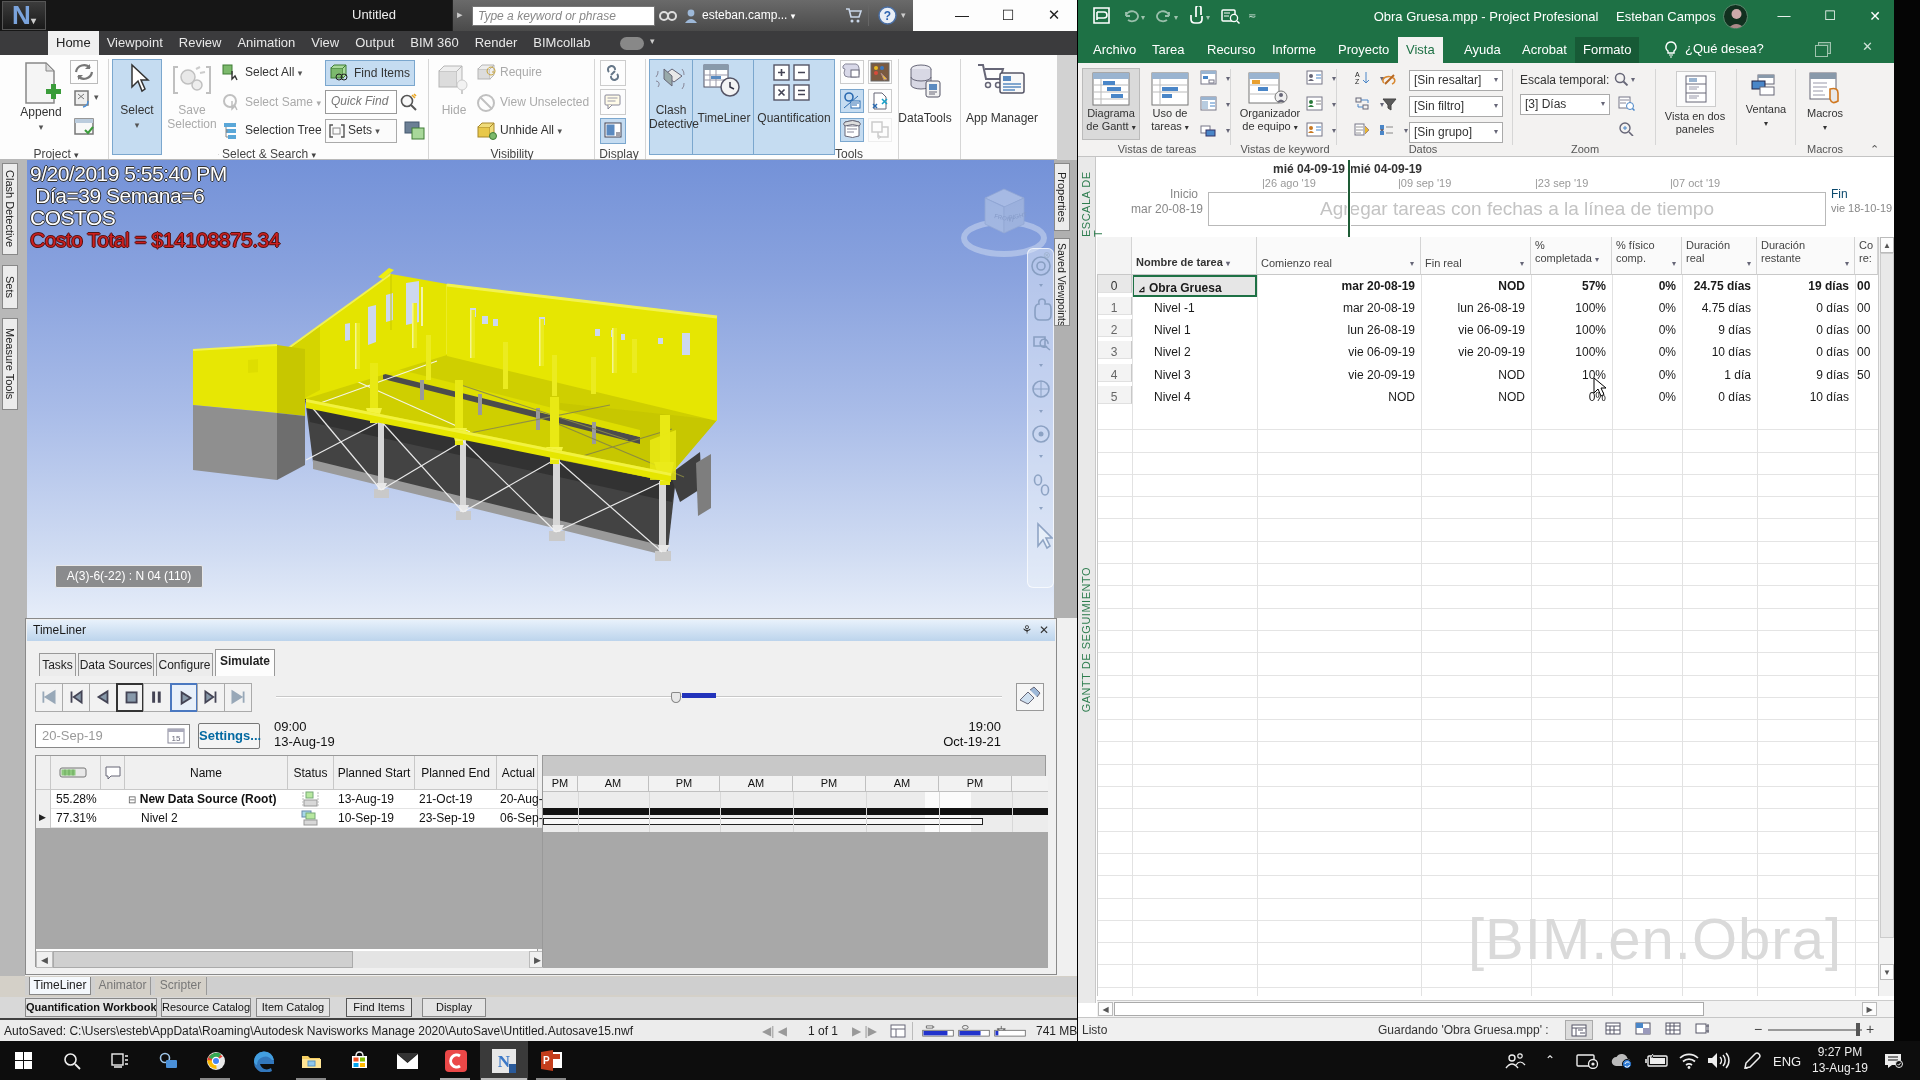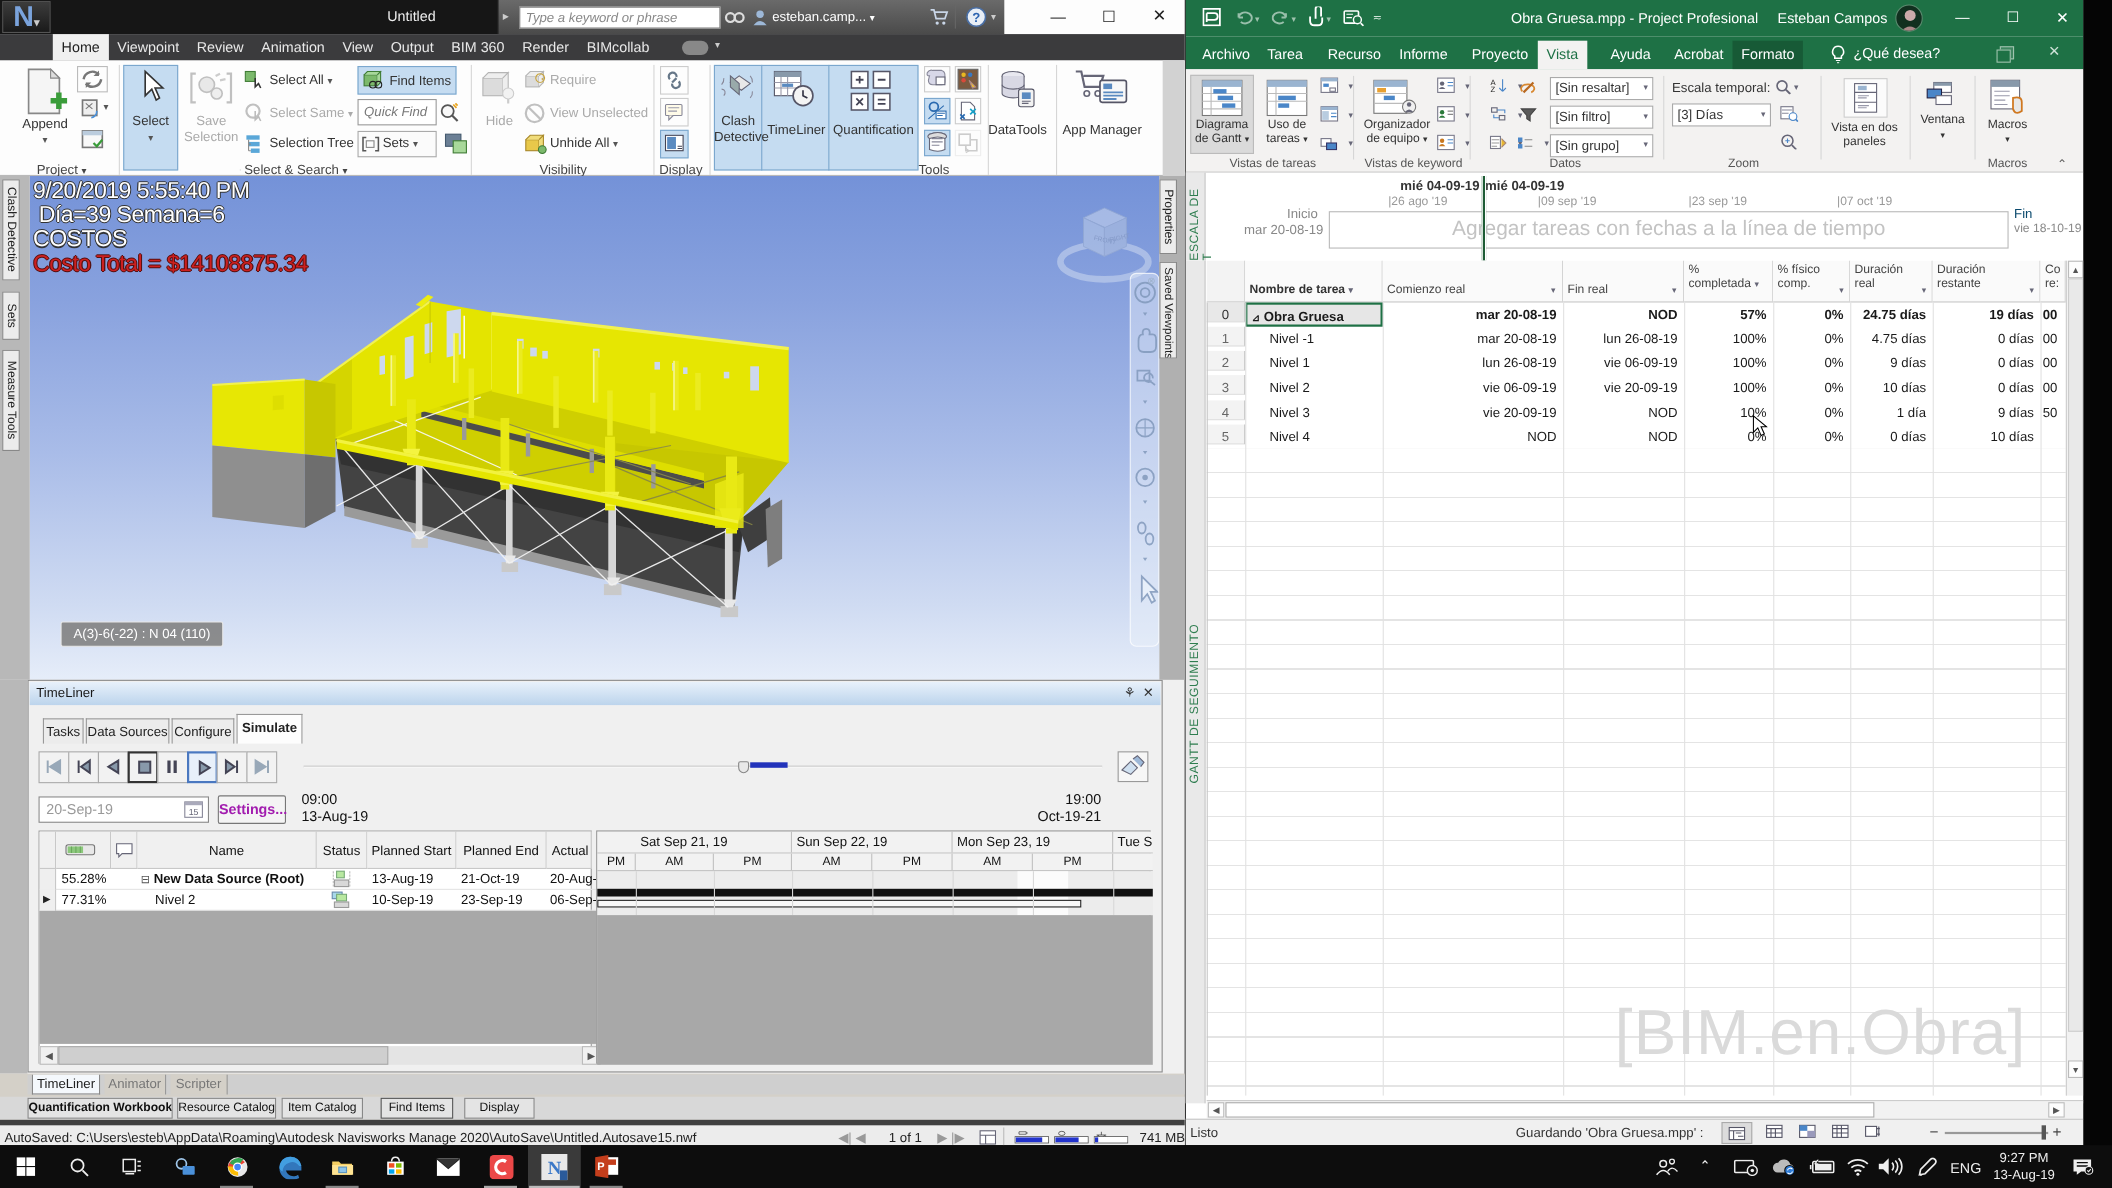--- a/index.html
+++ b/index.html
@@ -568,21 +568,21 @@
             <path d="M3 16 l8 -8 l6 6 l-6 6 z" fill="#cfe0f0" stroke="#667"></path>
             <path d="M13 6 l4 -3 l6 6 l-3 4" fill="#9db8d8" stroke="#667"></path>
           </svg></div>
 
       <div class="abs" style="left:9px;top:105px;width:155px;height:24px;background:#fff;border:1px solid #888;color:#999;font-size:13px;padding:3px 6px;">20-Sep-19</div>
       <svg class="abs" style="left:141px;top:108px;" width="19" height="18" viewBox="0 0 19 18">
           <rect x="1" y="2" width="16" height="14" fill="#fff" stroke="#889"></rect>
           <rect x="1" y="2" width="16" height="3" fill="#aab"></rect>
           <text x="9" y="14" font-size="8" fill="#667" text-anchor="middle">15</text>
         </svg>
-      <div class="abs" style="left:172px;top:104px;width:62px;height:26px;background:#f4f4f4;border:1px solid #777;border-radius:2px;font-size:13px;font-weight:bold;text-align:center;line-height:24px;color:#a21caf;">Settings...</div>
+      <div class="abs" style="left:172px;top:104px;width:62px;height:26px;background:#f4f4f4;border:1px solid #777;border-radius:2px;font-size:13px;font-weight:bold;text-align:center;line-height:24px;color:#0369a1;">Settings...</div>
       <div class="abs" style="left:248px;top:100px;font-size:13px;color:#111;line-height:15px;">09:00<br>13-Aug-19</div>
       <div class="abs" style="left:905px;top:100px;font-size:13px;color:#111;line-height:15px;text-align:right;width:70px;">19:00<br>Oct-19-21</div>
 
       <div id="tltable">
         <div class="tlhead" style="left:0;width:15px;height:34px;"></div>
         <div class="tlhead" style="left:15px;width:50px;height:34px;"><svg width="34" height="12" viewBox="0 0 34 12" style="margin:11px 0 0 8px;">
               <rect x="1" y="1" width="26" height="9" rx="2" fill="#e8e8e8" stroke="#777"></rect>
               <rect x="2.5" y="2.5" width="14" height="6" fill="#8cc87c"></rect>
               <path d="M6 2.5 v6 M10 2.5 v6 M14 2.5 v6" stroke="#6aa85c"></path>
             </svg></div>
@@ -624,26 +624,20 @@
         <div class="abs" style="left:0;top:72px;width:510px;height:121px;background:#a8a8a8;"></div>
 
         <div class="abs" style="left:0;top:195px;width:510px;height:17px;background:#e4e4e4;">
           <div class="abs" style="left:0;top:0;width:17px;height:17px;background:#f0f0f0;border:1px solid #bbb;text-align:center;font-size:9px;line-height:16px;color:#555;">◀</div>
           <div class="abs" style="left:17px;top:0px;width:300px;height:17px;background:#cfcfcf;border:1px solid #aaa;"></div>
           <div class="abs" style="right:0;top:0;width:17px;height:17px;background:#f0f0f0;border:1px solid #bbb;text-align:center;font-size:9px;line-height:16px;color:#555;">▶</div>
         </div>
       </div>
 
       <div id="tlgantt">
-        <div class="abs" style="left:0;top:0;width:505px;height:20px;background:#f2f2f2;border-bottom:1px solid #c0c0c0;">
-          <div class="gd" style="left:35px;width:142px;">Sat Sep 21, 19</div>
-          <div class="gd" style="left:177px;width:146px;">Sun Sep 22, 19</div>
-          <div class="gd" style="left:323px;width:146px;">Mon Sep 23, 19</div>
-          <div class="gd" style="left:469px;width:36px;border-right:none;">Tue S</div>
-        </div>
         <div class="abs" style="left:0;top:20px;width:505px;height:16px;background:#f2f2f2;border-bottom:1px solid #c0c0c0;">
           <div class="gh" style="left:0px;width:35px;">PM</div>
             <div class="gh" style="left:35px;width:71px;">AM</div>
             <div class="gh" style="left:106px;width:71px;">PM</div>
             <div class="gh" style="left:177px;width:73px;">AM</div>
             <div class="gh" style="left:250px;width:73px;">PM</div>
             <div class="gh" style="left:323px;width:73px;">AM</div>
             <div class="gh" style="left:396px;width:73px;">PM</div>
             <div class="gh" style="left:469px;width:36px;border-right:none;"></div>
         </div>
@@ -669,21 +663,21 @@
       <div class="dtab" style="left:130px;width:52px;color:#777;">Scripter</div>
     </div>
     <div class="abs" style="left:0px;top:997px;width:1077px;height:21px;background:#d8d8d8;">
       <div class="btab" style="left:25px;width:132px;font-weight:bold;">Quantification Workbook</div>
       <div class="btab" style="left:161px;width:90px;font-size:11px;text-align:right;">Resource Catalog</div>
       <div class="btab" style="left:256px;width:74px;">Item Catalog</div>
       <div class="btab" style="left:346px;width:66px;border-color:#555;">Find Items</div>
       <div class="btab" style="left:422px;width:64px;">Display</div>
     </div>
 
-    <div class="abs" style="left:0;top:1018px;width:1077px;height:23px;background:#ececec;border-top:5px solid #404040;font-size:12px;color:#222;">
+    <div class="abs" style="left:0;top:1018px;width:1077px;height:23px;background:#ececec;border-top:2px solid #404040;font-size:12px;color:#222;">
       <div class="abs" style="left:4px;top:4px;">AutoSaved: C:\Users\esteb\AppData\Roaming\Autodesk Navisworks Manage 2020\AutoSave\Untitled.Autosave15.nwf</div>
       <div class="abs" style="left:762px;top:4px;color:#999;">◀| ◀</div>
       <div class="abs" style="left:808px;top:4px;color:#222;">1 of 1</div>
       <div class="abs" style="left:852px;top:4px;color:#999;">▶ |▶</div>
       <svg class="abs" style="left:890px;top:4px;" width="16" height="14" viewBox="0 0 16 14">
           <rect x="1" y="1" width="14" height="12" fill="#fff" stroke="#667"></rect>
           <path d="M1 5 h14 M6 5 v8" stroke="#667"></path>
         </svg>
       <div class="abs" style="left:912px;top:2px;width:1px;height:18px;background:#bbb;"></div>
       <svg class="abs" style="left:922px;top:2px;" width="32" height="18" viewBox="0 0 44 18">

